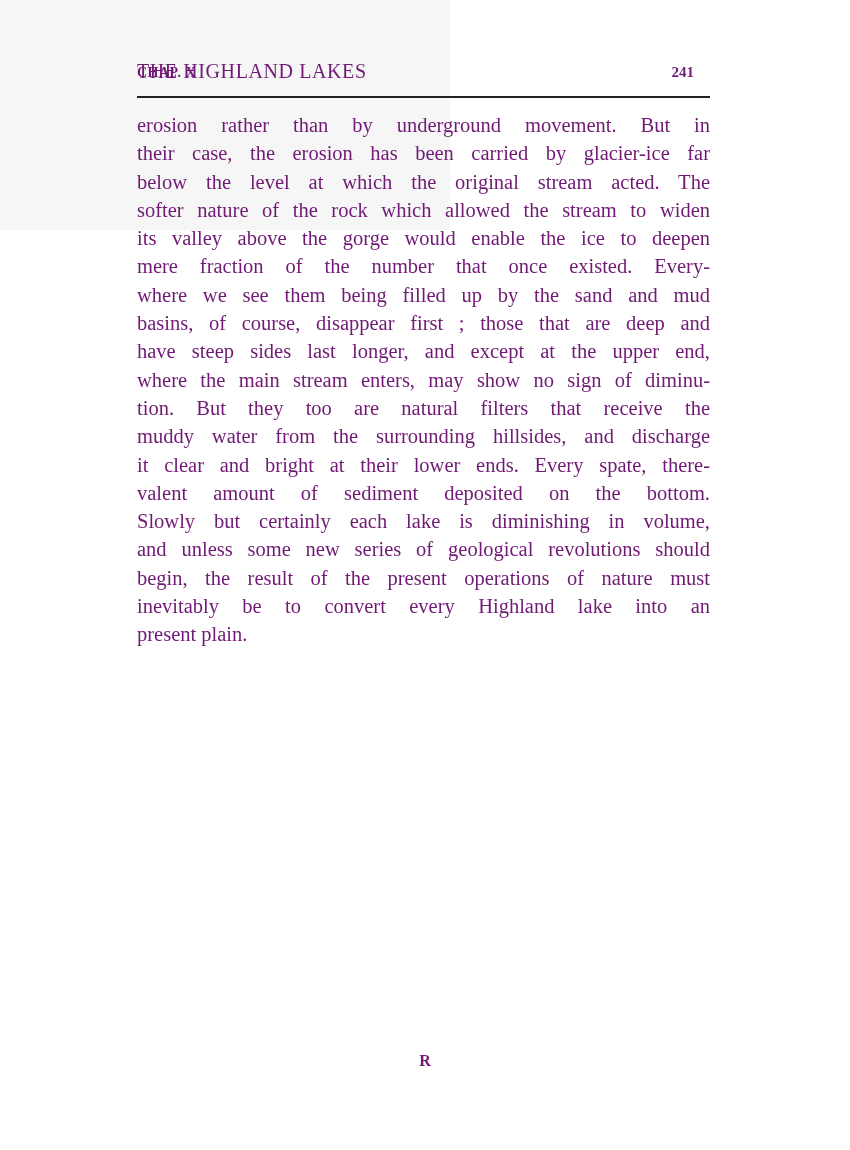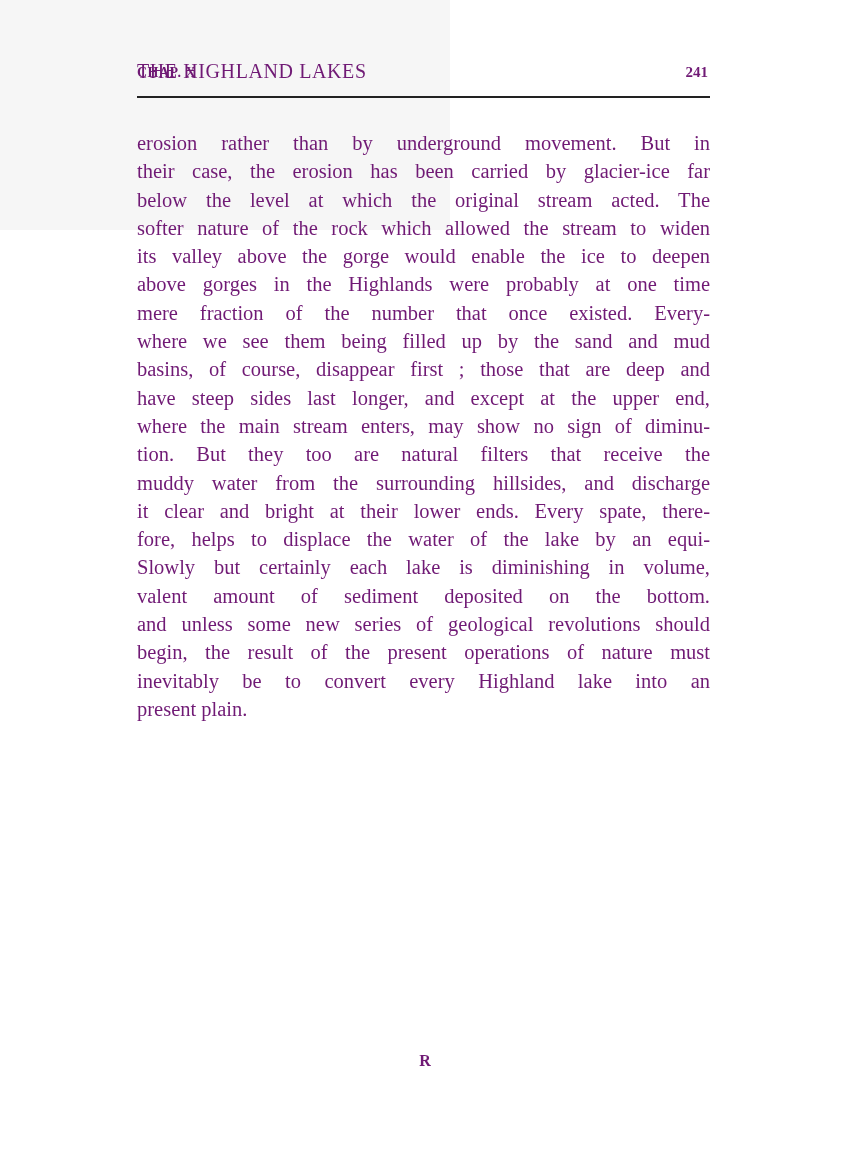--- a/index.html
+++ b/index.html
@@ -3,23 +3,23 @@
 <meta charset="utf-8">
 <style>
   html, body { margin: 0; padding: 0; background: #ffffff; }
   body { width: 850px; height: 1150px; position: relative; overflow: hidden; }
   .scan-shade { position: absolute; left: 0; top: 0; width: 450px; height: 230px; background: #f6f6f6; }
   .page { position: absolute; left: 0; top: 0; width: 850px; height: 1004px; color: #701a75;
     font-family: "Liberation Serif", "DejaVu Serif", serif; }
   .running-head { position: absolute; left: 137px; top: 60px; width: 573px; height: 26px; }
   .chap { position: absolute; left: 0; top: 5px; font-size: 14px; letter-spacing: 0.5px; font-weight: bold; }
   .title { position: absolute; left: 0; right: 0; top: 0; text-align: left; font-size: 20px; letter-spacing: 0.6px; }
-  .folio { position: absolute; right: 2px; top: 4px; font-size: 15px; font-weight: bold; }
+  .folio { position: absolute; right: 16px; top: 4px; font-size: 15px; font-weight: bold; }
   .rule { position: absolute; left: 137px; top: 96px; width: 573px; height: 0; border-top: 2px solid #222; }
-  .body-text { position: absolute; left: 137px; top: 111px; width: 573px; font-size: 20.5px; line-height: 28.3px; margin-top: 18px; }
+  .body-text { position: absolute; left: 137px; top: 111px; width: 573px; font-size: 20.5px; line-height: 28.3px; }
   .line { display: block; white-space: nowrap; text-align: justify; text-align-last: justify; height: 28.3px; }
   .line.last { text-align-last: left; }
   .signature { position: absolute; left: 0; width: 850px; top: 1052px; text-align: center; font-size: 16px; font-weight: bold; }
 </style>
 </head>
 <body>
 
 <div class="scan-shade"></div>
 
 <div class="page">
@@ -29,32 +29,30 @@
     <span class="folio">241</span>
   </div>
   <div class="rule"></div>
 
   <div class="body-text">
     <span class="line">erosion rather than by underground movement.  But in</span>
     <span class="line">their case, the erosion has been carried by glacier-ice far</span>
     <span class="line">below the level at which the original stream acted.  The</span>
     <span class="line">softer nature of the rock which allowed the stream to widen</span>
     <span class="line">its valley above the gorge would enable the ice to deepen</span>
-    <span class="line">above gorges in the Highlands were probably at one time</span>
     <span class="line">mere fraction of the number that once existed.  Every-</span>
     <span class="line">where we see them being filled up by the sand and mud</span>
     <span class="line">basins, of course, disappear first ; those that are deep and</span>
     <span class="line">have steep sides last longer, and except at the upper end,</span>
     <span class="line">where the main stream enters, may show no sign of diminu-</span>
     <span class="line">tion.  But they too are natural filters that receive the</span>
     <span class="line">muddy water from the surrounding hillsides, and discharge</span>
     <span class="line">it clear and bright at their lower ends.  Every spate, there-</span>
-    <span class="line">fore, helps to displace the water of the lake by an equi-</span>
+    <span class="line">valent amount of sediment deposited on the bottom.</span>
     <span class="line">Slowly but certainly each lake is diminishing in volume,</span>
-    <span class="line">valent amount of sediment deposited on the bottom.</span>
     <span class="line">and unless some new series of geological revolutions should</span>
     <span class="line">begin, the result of the present operations of nature must</span>
     <span class="line">inevitably be to convert every Highland lake into an</span>
     <span class="line last">present plain.</span>
   </div>
 
   <div class="signature">R</div>
 </div>
 
 </body></html>

